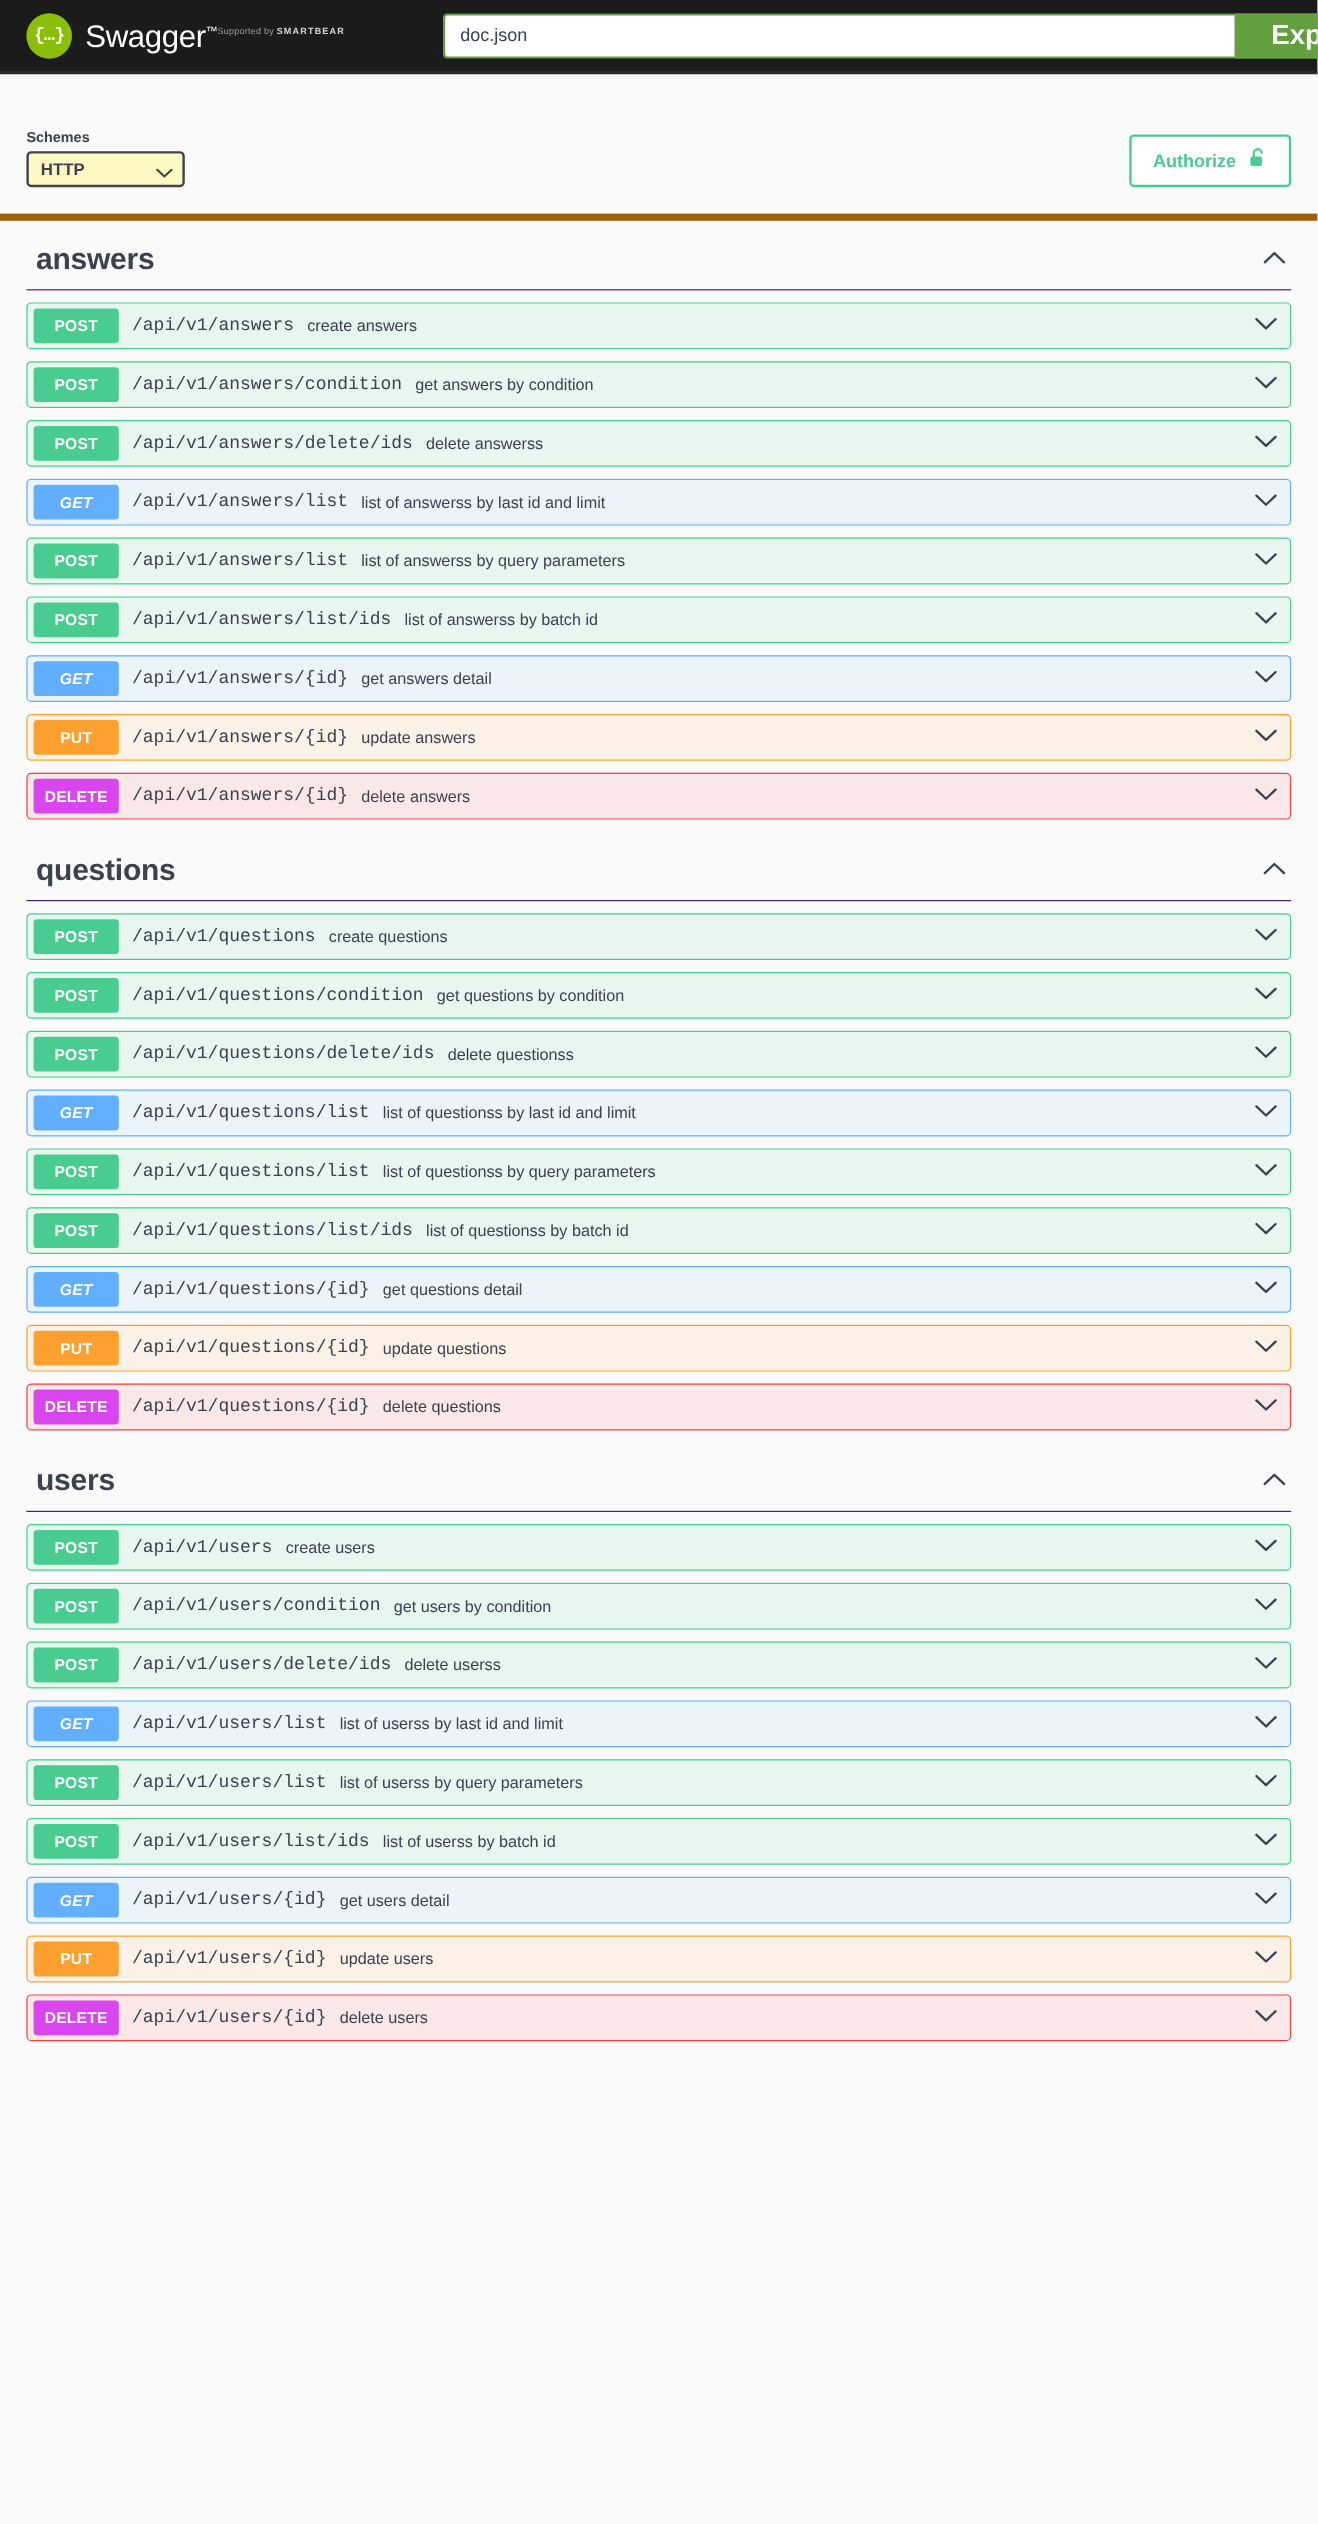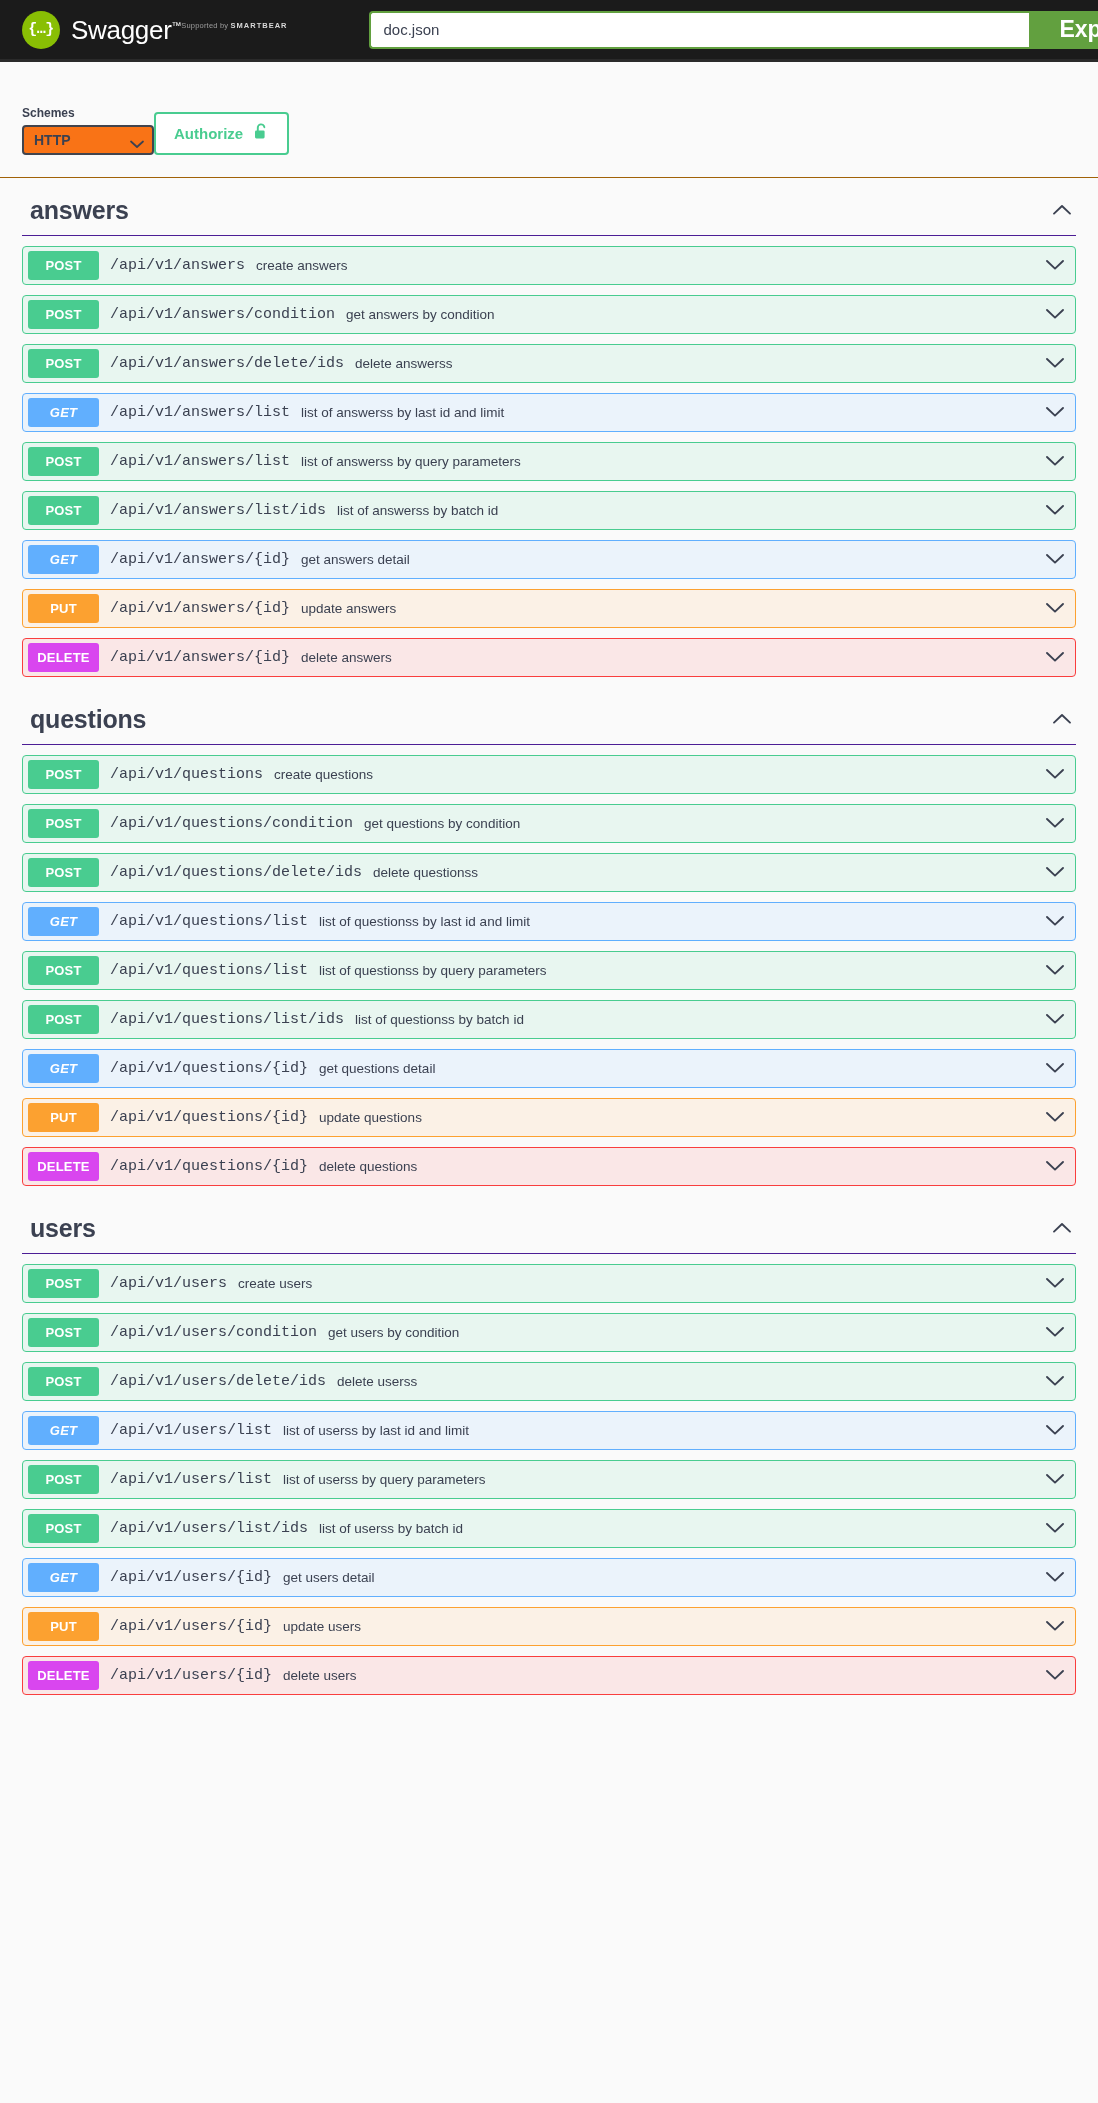--- a/index.html
+++ b/index.html
@@ -71,34 +71,35 @@
     cursor: pointer;
     font-family: "Liberation Sans", sans-serif;
   }
 
   
   .scheme-bar {
     background: #fafafa;
     padding: 18px 22px 22px 22px;
     display: flex;
     align-items: flex-end;
-    border-bottom: 1px solid #a16207;
+    justify-content: space-between;
+    border-bottom: 6px solid #a16207;
     min-height: 80px;
   }
   .scheme-block { display: flex; flex-direction: column; }
   .scheme-label {
     font-size: 12px; font-weight: 700; color: #3b4151;
     margin-bottom: 5px;
   }
   .scheme-select-wrap { position: relative; width: 132px; }
   .scheme-select {
     width: 132px; height: 30px;
     border: 2px solid #41444e;
     border-radius: 4px;
-    background: #f97316;
+    background: #fef9c3;
     color: #3b4151;
     font-size: 14px; font-weight: 700;
     padding: 0 26px 0 10px;
     appearance: none; -webkit-appearance: none;
     font-family: "Liberation Sans", sans-serif;
     cursor: pointer;
   }
   .scheme-caret {
     position: absolute; right: 10px; top: 10px;
     pointer-events: none;

